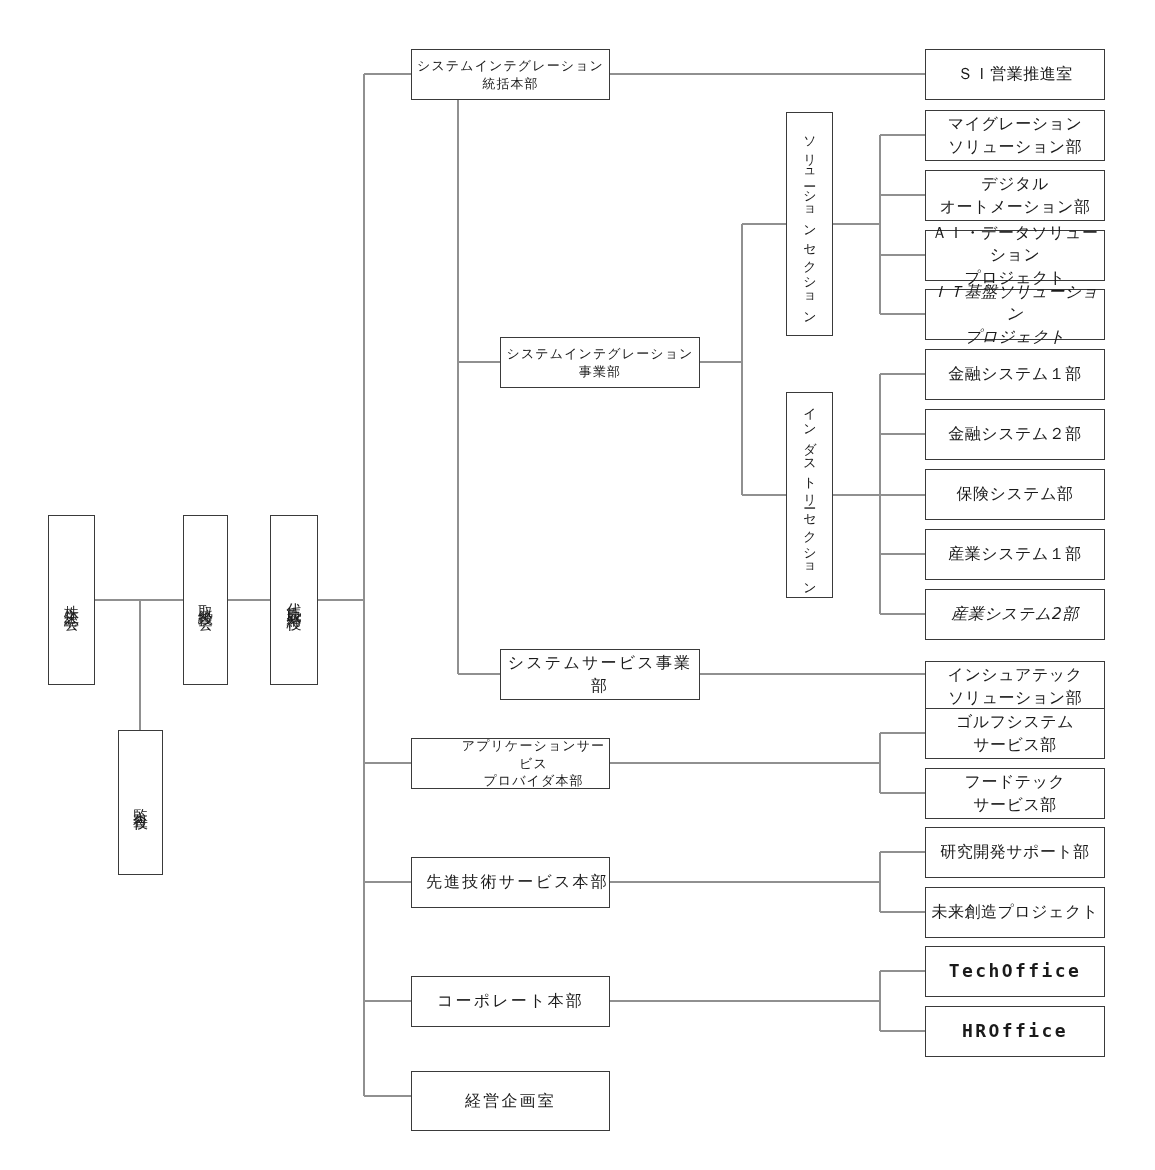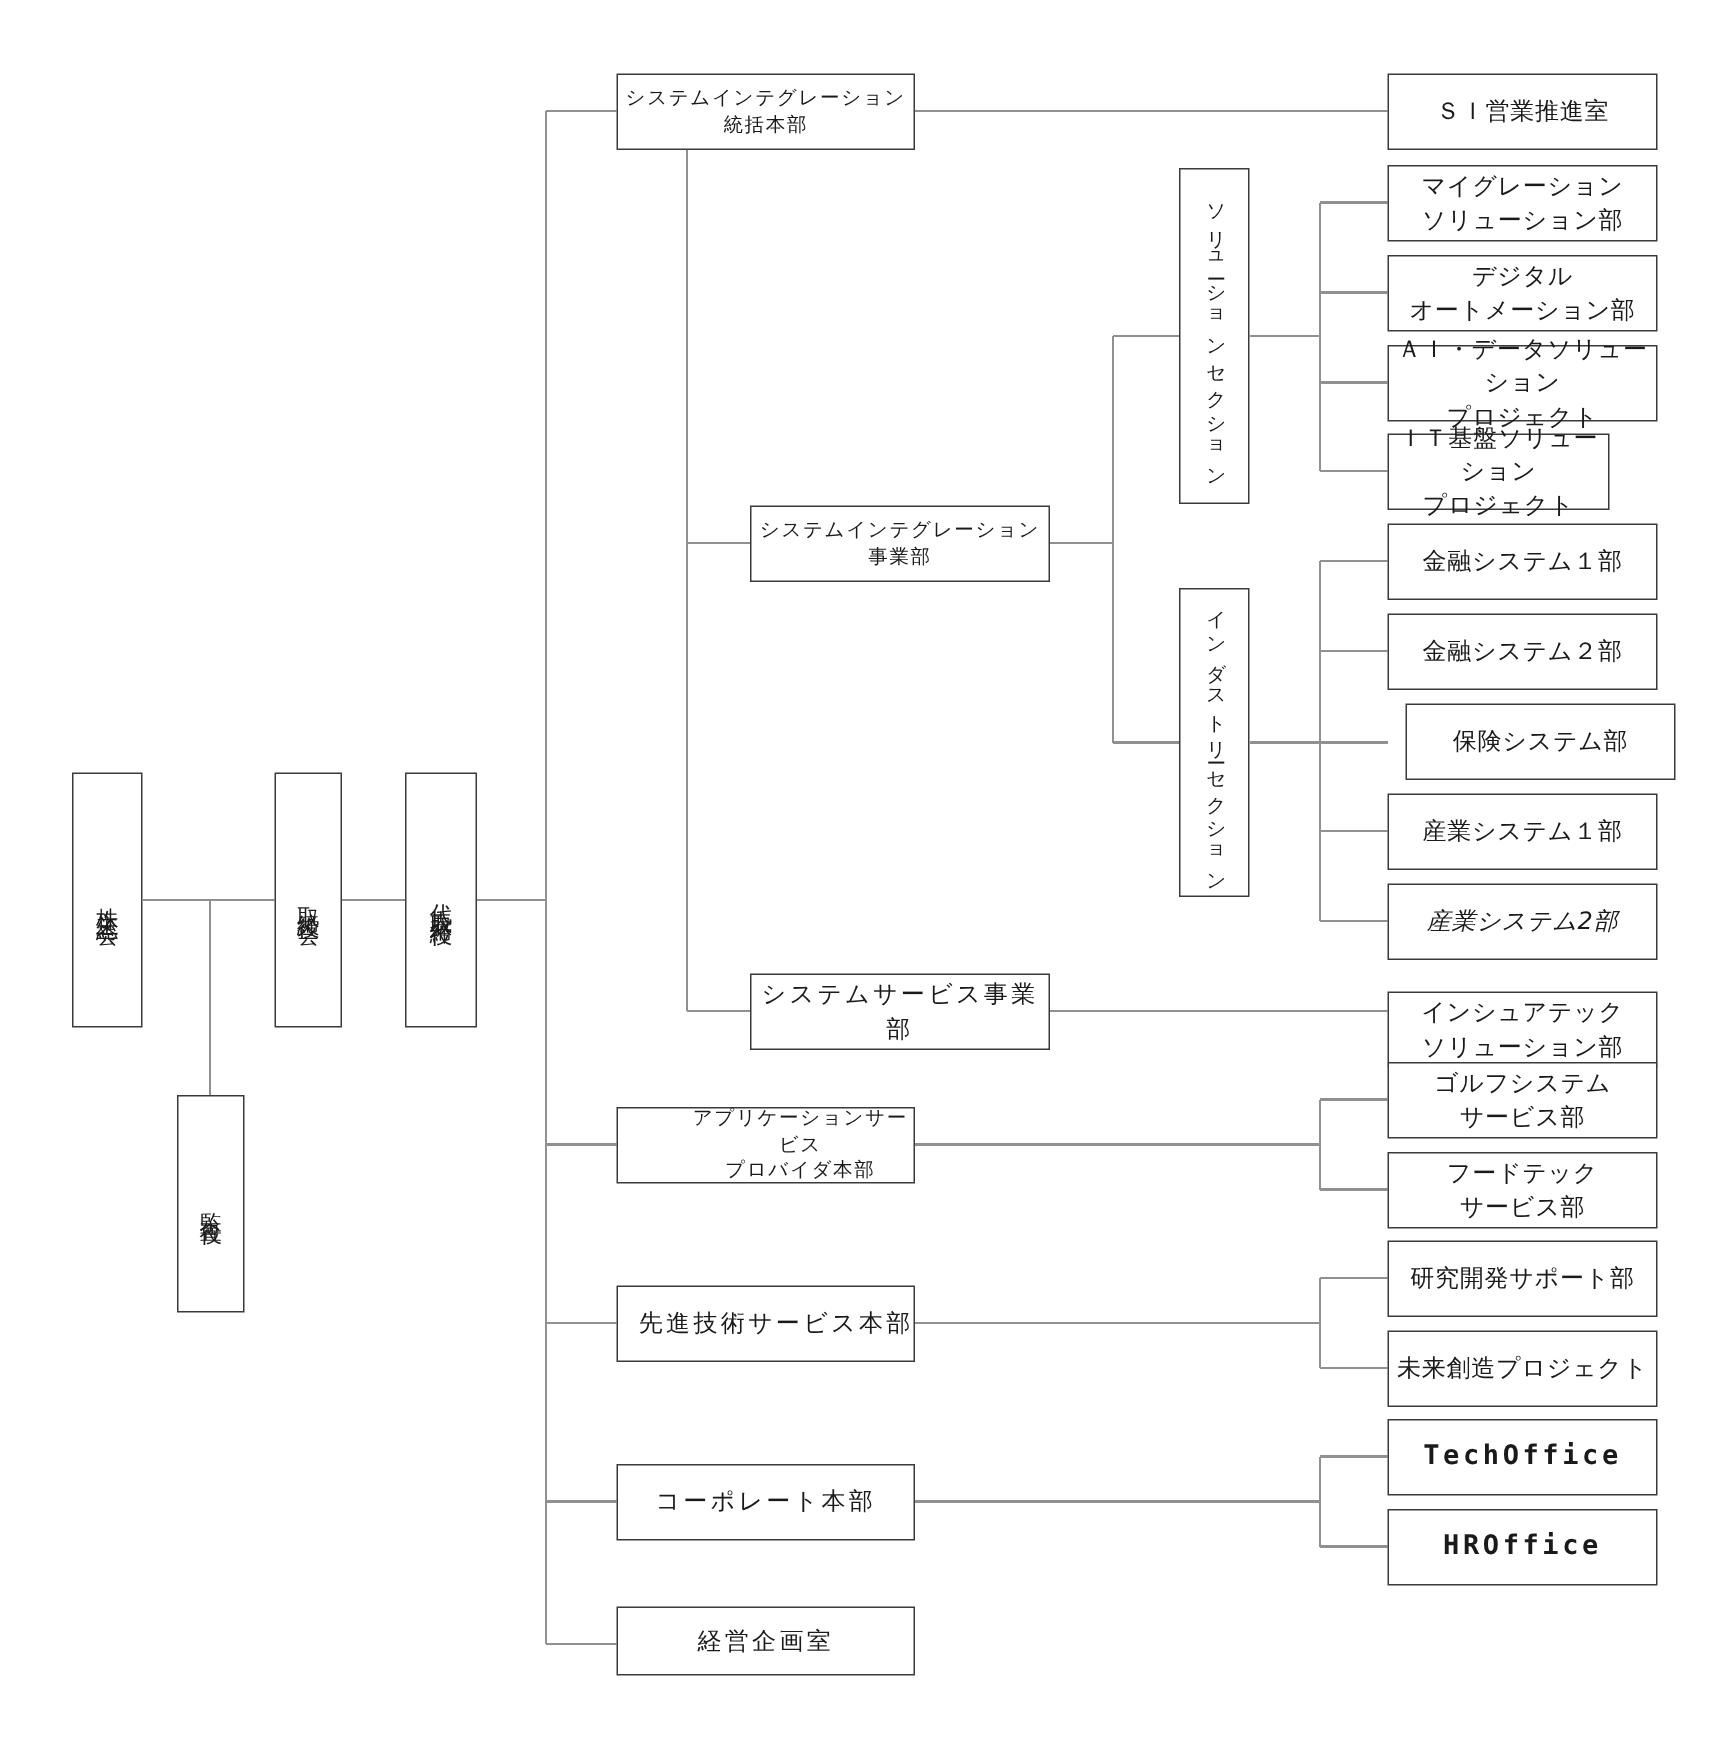--- a/index.html
+++ b/index.html
@@ -171,21 +171,21 @@
   </div>
 
   <div class="node h spaced" style="left:411px; top:857px; width:199px; height:51px;justify-content:flex-end;">
     <span class="label">先進技術サービス本部</span>
   </div>
 
   <div class="node h spaced" style="left:411px; top:976px; width:199px; height:51px;">
     <span class="label">コーポレート本部</span>
   </div>
 
-  <div class="node h spaced" style="left:411px; top:1071px; width:199px; height:46px;">
+  <div class="node h spaced" style="left:411px; top:1071px; width:199px; height:60px;">
     <span class="label">経営企画室</span>
   </div>
 
   <div class="node h" style="left:925px; top:49px; width:180px; height:51px;">
     <span class="label">ＳＩ営業推進室</span>
   </div>
 
   <div class="node h wide" style="left:500px; top:337px; width:200px; height:51px;">
     <span class="label">システムインテグレーション
 事業部</span>
@@ -208,32 +208,32 @@
 ソリューション部</span>
   </div>
   <div class="node h" style="left:925px; top:170px; width:180px; height:51px;">
     <span class="label">デジタル
 オートメーション部</span>
   </div>
   <div class="node h" style="left:925px; top:230px; width:180px; height:51px;">
     <span class="label">ＡＩ・データソリューション
 プロジェクト</span>
   </div>
-  <div class="node h" style="left:925px; top:289px; width:148px; height:51px;">
+  <div class="node h" style="left:925px; top:289px; width:180px; height:51px;font-style:italic;">
     <span class="label">ＩＴ基盤ソリューション
 プロジェクト</span>
   </div>
 
   <div class="node h" style="left:925px; top:349px; width:180px; height:51px;">
     <span class="label">金融システム１部</span>
   </div>
   <div class="node h" style="left:925px; top:409px; width:180px; height:51px;">
     <span class="label">金融システム２部</span>
   </div>
-  <div class="node h" style="left:925px; top:469px; width:180px; height:51px;margin-left:12px;">
+  <div class="node h" style="left:925px; top:469px; width:180px; height:51px;">
     <span class="label">保険システム部</span>
   </div>
   <div class="node h" style="left:925px; top:529px; width:180px; height:51px;">
     <span class="label">産業システム１部</span>
   </div>
   <div class="node h" style="left:925px; top:589px; width:180px; height:51px;font-style:italic;">
     <span class="label">産業システム2部</span>
   </div>
 
   <div class="node h" style="left:925px; top:649px; width:180px; height:51px;margin-top:12px;">

